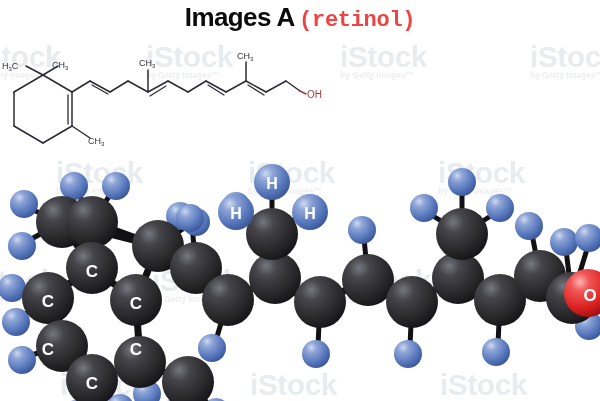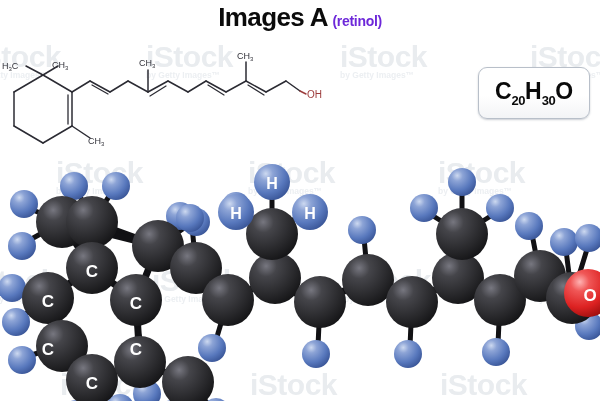--- a/index.html
+++ b/index.html
@@ -14,21 +14,21 @@
   
   .wm-layer{position:absolute;left:0;top:0;width:600px;height:401px;pointer-events:none;z-index:5;}
   .wm{position:absolute;color:#e9ecef;font-weight:700;letter-spacing:-0.5px;
       font-family:"Liberation Sans","DejaVu Sans",sans-serif;white-space:nowrap;}
   .wm .big{font-size:30px;display:block;line-height:26px;}
   .wm .small{font-size:8.5px;display:block;line-height:11px;letter-spacing:0px;color:#eceff2;}
 
   
   #title{position:absolute;left:0;top:2px;width:600px;text-align:center;z-index:20;}
   #title .main{font-size:26px;font-weight:700;color:#0b0b0b;letter-spacing:-0.6px;}
-  #title .sub{font-size:14px;font-weight:700;color:#6d28d9;letter-spacing:-0.3px;}
+  #title .sub{font-size:22px;font-weight:700;color:#ef4444;letter-spacing:-0.3px;font-family:Liberation Mono, monospace;}
 
   
   #formula-box{
     position:absolute;left:478px;top:67px;width:110px;height:50px;
     border:1px solid #b8bfc9;border-radius:9px;
     background:linear-gradient(180deg,#ffffff 0%,#ffffff 55%,#f3f4f6 100%);
     box-shadow:0 1px 2px rgba(80,90,110,.30);
     display:flex;align-items:center;justify-content:center;z-index:20;
   }
   #formula-box .f{font-size:23px;font-weight:700;color:#0a0a0a;letter-spacing:0px;}
@@ -104,23 +104,20 @@
     <div class="wm" style="left:440px;top:372px;">
         <span class="big">iStock</span>
       </div>
   </div>
 
   <div id="title">
     <span class="main">Images A</span>
     <span class="sub">(retinol)</span>
   </div>
 
-  <div id="formula-box">
-    <span class="f"><span>C</span><sub>20</sub><span>H</span><sub>30</sub><span>O</span></span>
-  </div>
 
   <svg id="skeletal" width="340" height="110" viewBox="0 0 340 110">
     <g fill="none" stroke="#2b2b33" stroke-width="1.5" stroke-linecap="round">
 
       <path d="M14,40 L14,74"></path>
       <path d="M14,74 L43,91"></path>
       <path d="M43,91 L72,74"></path>
       <path d="M72,74 L72,40"></path>
       <path d="M72,40 L43,23"></path>
       <path d="M43,23 L14,40"></path>

